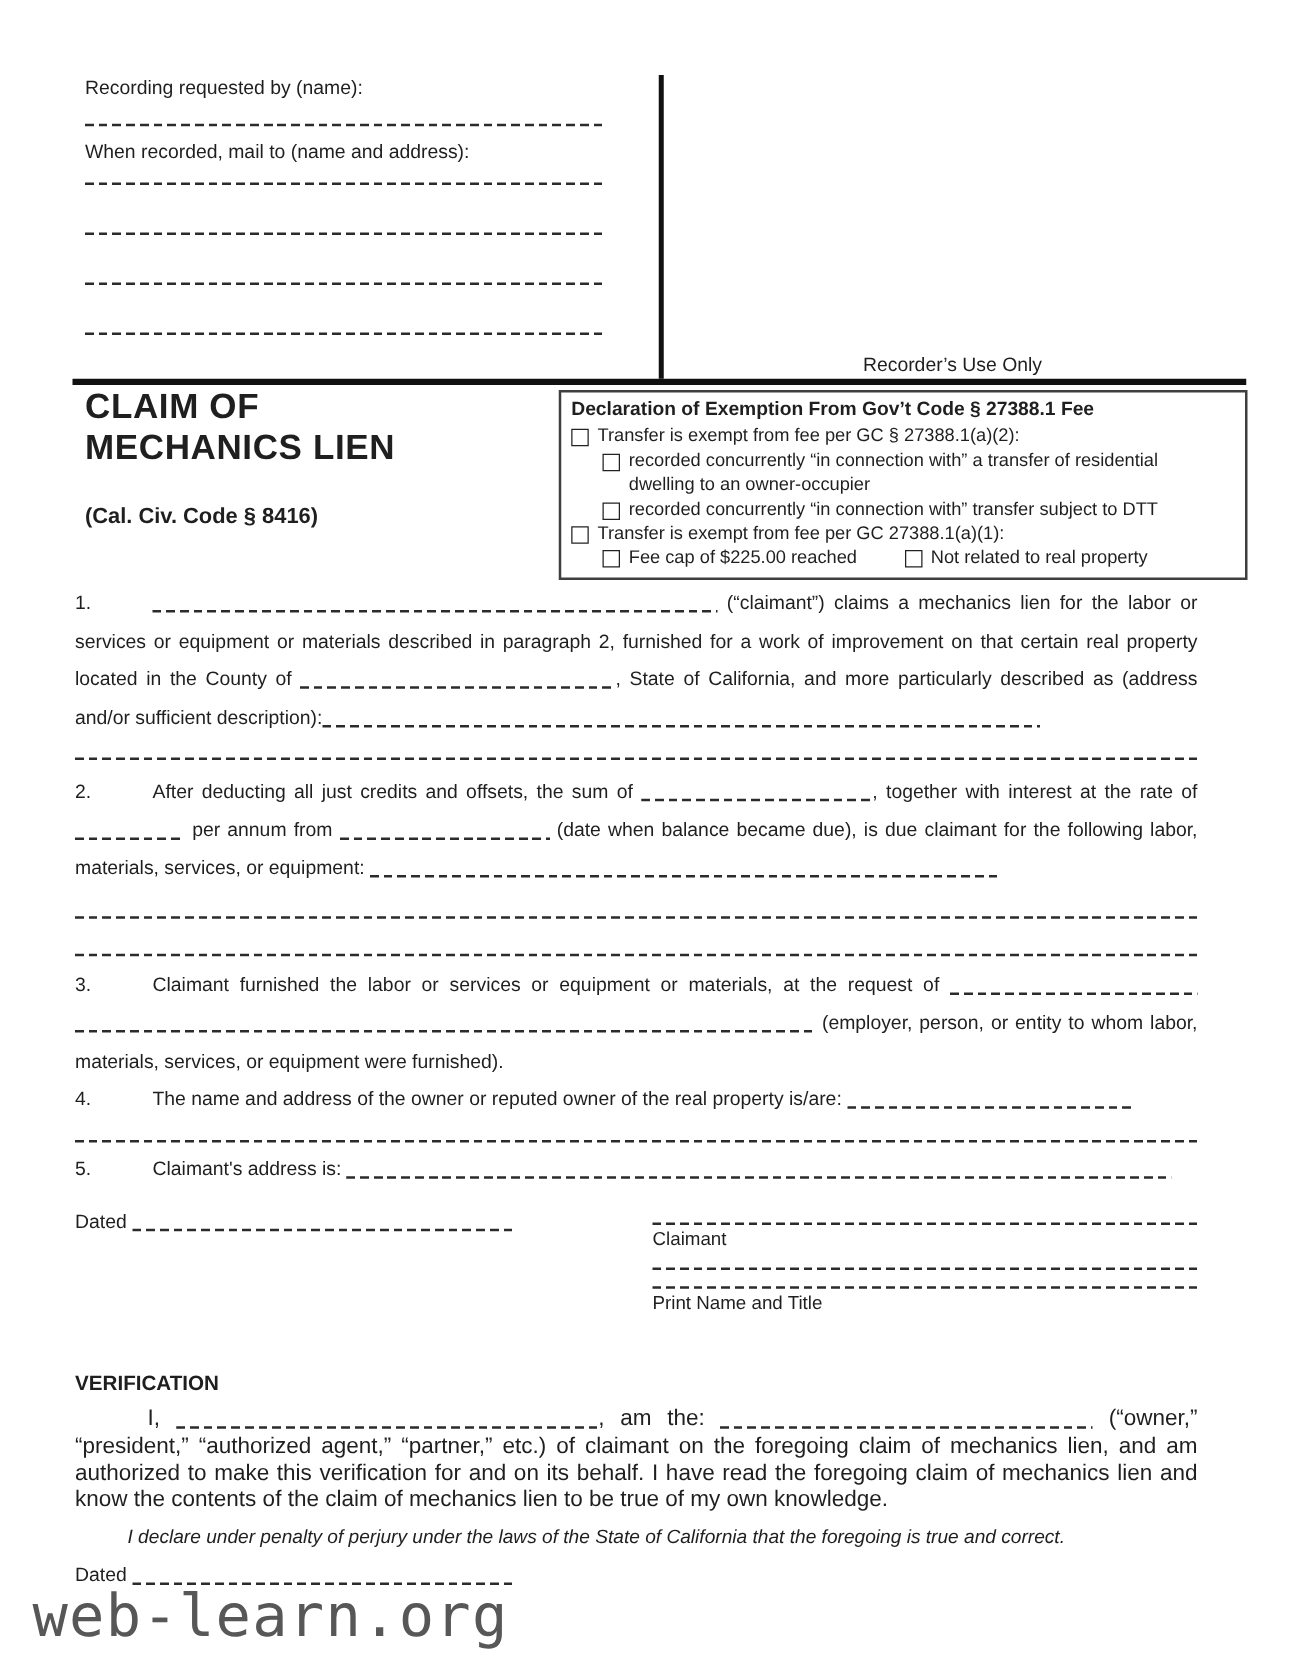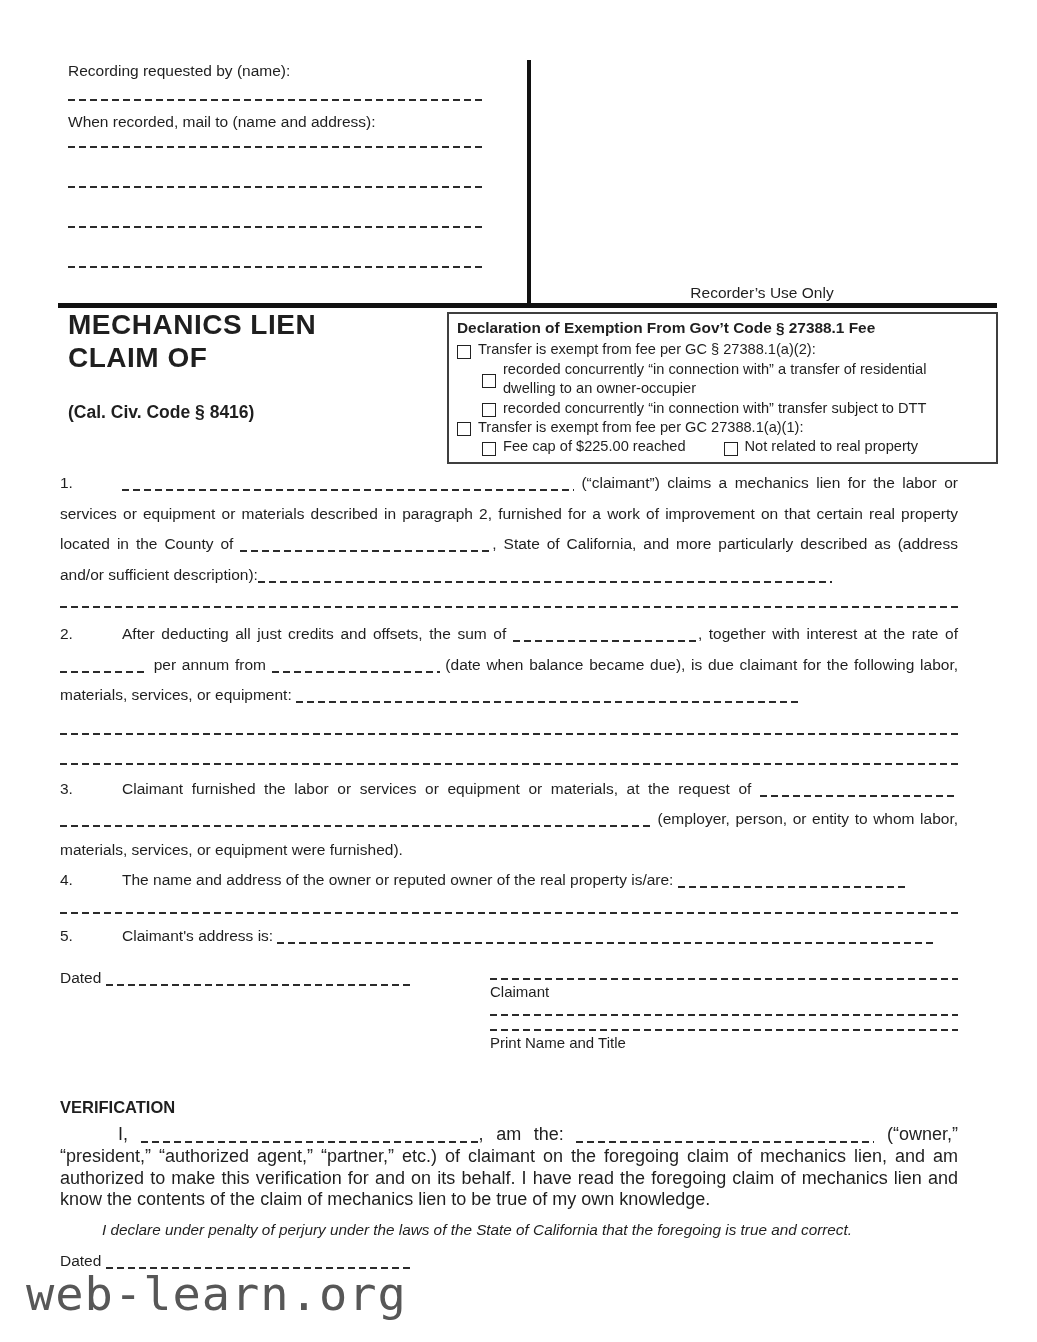--- a/index.html
+++ b/index.html
@@ -11,31 +11,31 @@
   .bl{display:inline-block;height:14px;vertical-align:-3px;
       background:repeating-linear-gradient(90deg,#2b2b2b 0,#2b2b2b 7px,transparent 7px,transparent 11px) left bottom/100% 2px no-repeat;}
   .vdiv{position:absolute;left:527px;top:60px;width:4px;height:243px;background:#111;}
   .thick-rule{position:absolute;left:58px;top:303px;width:939px;height:5px;background:#111;}
   .recorder-use{position:absolute;left:527px;top:284px;width:470px;text-align:center;font-size:15.5px;}
   .doc-title{position:absolute;left:68px;top:308px;font-size:28px;font-weight:bold;line-height:33px;letter-spacing:.5px;}
   .code-ref{position:absolute;left:68px;top:402px;font-size:17.5px;font-weight:bold;}
   .exbox{position:absolute;left:447px;top:312px;width:551px;height:152px;border:2px solid #3f3f3f;
          box-sizing:border-box;padding:4px 8px 0 8px;font-size:14.6px;line-height:19.4px;}
   .exbox-title{font-weight:bold;font-size:15.4px;margin-bottom:3px;}
-  .cb-row{display:flex;align-items:center;}
+  .cb-row{display:flex;align-items:flex-start;}
   .cb-row.ind{margin-left:25px;}
   .cb{flex:none;width:12px;height:12px;border:1.6px solid #222;margin:3px 7px 0 0;background:#fff;}
   .cb-text{display:inline-block;}
   .gap2{margin-left:38px;}
   .content{position:absolute;left:60px;top:468px;width:898px;}
   .para{margin:0;text-align:justify;line-height:30.5px;}
   .num{display:inline-block;width:62px;}
   .content .hline{margin:0;}
   .sigblock{position:absolute;left:490px;top:978px;width:468px;}
-  .sig-row{margin-bottom:13px;}
+  .sig-row{margin-bottom:13px;margin-left:32px;}
   .sig-label{font-size:15px;margin-top:3px;line-height:18px;}
   .verif{position:absolute;left:60px;top:1098px;width:898px;}
   .verif-heading{text-align:left;font-weight:bold;font-size:16.5px;margin-bottom:7px;}
   .verif-body{margin:0;text-align:justify;line-height:21.8px;font-size:18px;text-indent:58px;}
   .verif-declare{margin:8px 0 0 0;line-height:21.8px;font-size:15.3px;text-indent:42px;font-style:italic;}
   .footer-dated{position:absolute;left:60px;top:1246px;font-size:15.5px;}
   .footer-sig{position:absolute;left:490px;top:1263px;width:468px;}
   .dated-line{margin:0;line-height:30.5px;}
   .watermark{position:absolute;left:26px;top:1266px;font-family:"DejaVu Sans Mono","Liberation Mono",monospace;
              font-size:47px;letter-spacing:1px;color:#575757;z-index:0;}
@@ -53,22 +53,22 @@
   <div class="abs hline" style="left:68px;top:146px;width:415px;"></div>
   <div class="abs hline" style="left:68px;top:186px;width:415px;"></div>
   <div class="abs hline" style="left:68px;top:226px;width:415px;"></div>
   <div class="abs hline" style="left:68px;top:266px;width:415px;"></div>
 
   <div class="vdiv"></div>
   <div class="recorder-use">Recorder’s Use Only</div>
   <div class="thick-rule"></div>
 
   <div class="doc-title">
+    <div>CLAIM OF</div>
     <div>MECHANICS LIEN</div>
-    <div>CLAIM OF</div>
   </div>
   <div class="code-ref">(Cal. Civ. Code § 8416)</div>
 
   <div class="exbox">
     <div class="exbox-title">Declaration of Exemption From Gov’t Code § 27388.1 Fee</div>
     <div class="cb-row">
       <span class="cb"></span>
       <span class="cb-text">Transfer is exempt from fee per GC § 27388.1(a)(2):</span>
     </div>
     <div class="cb-row ind">

